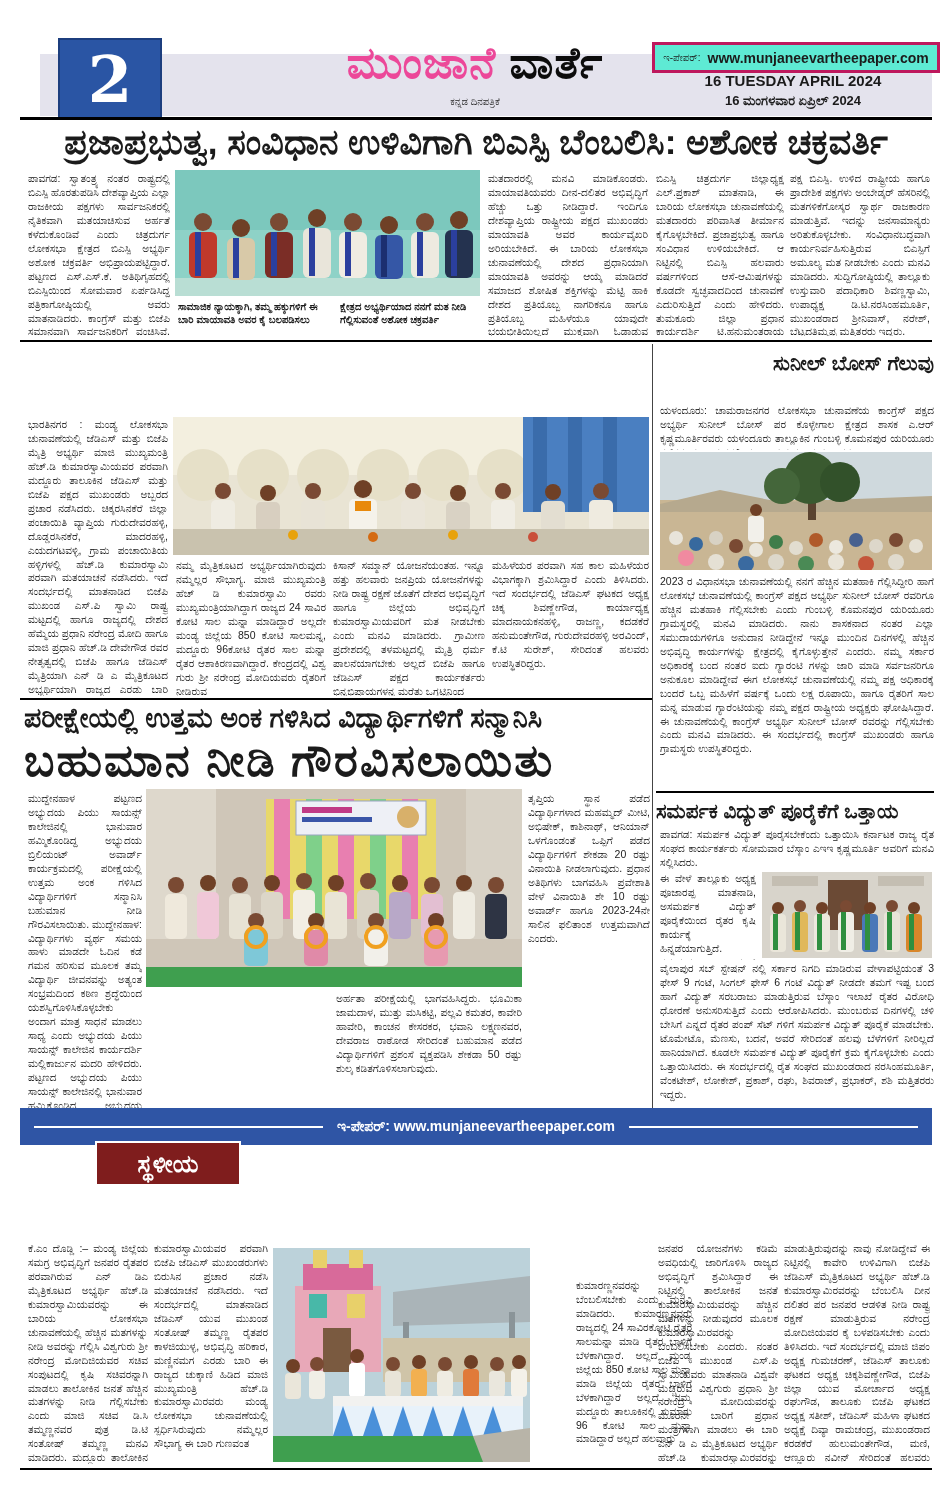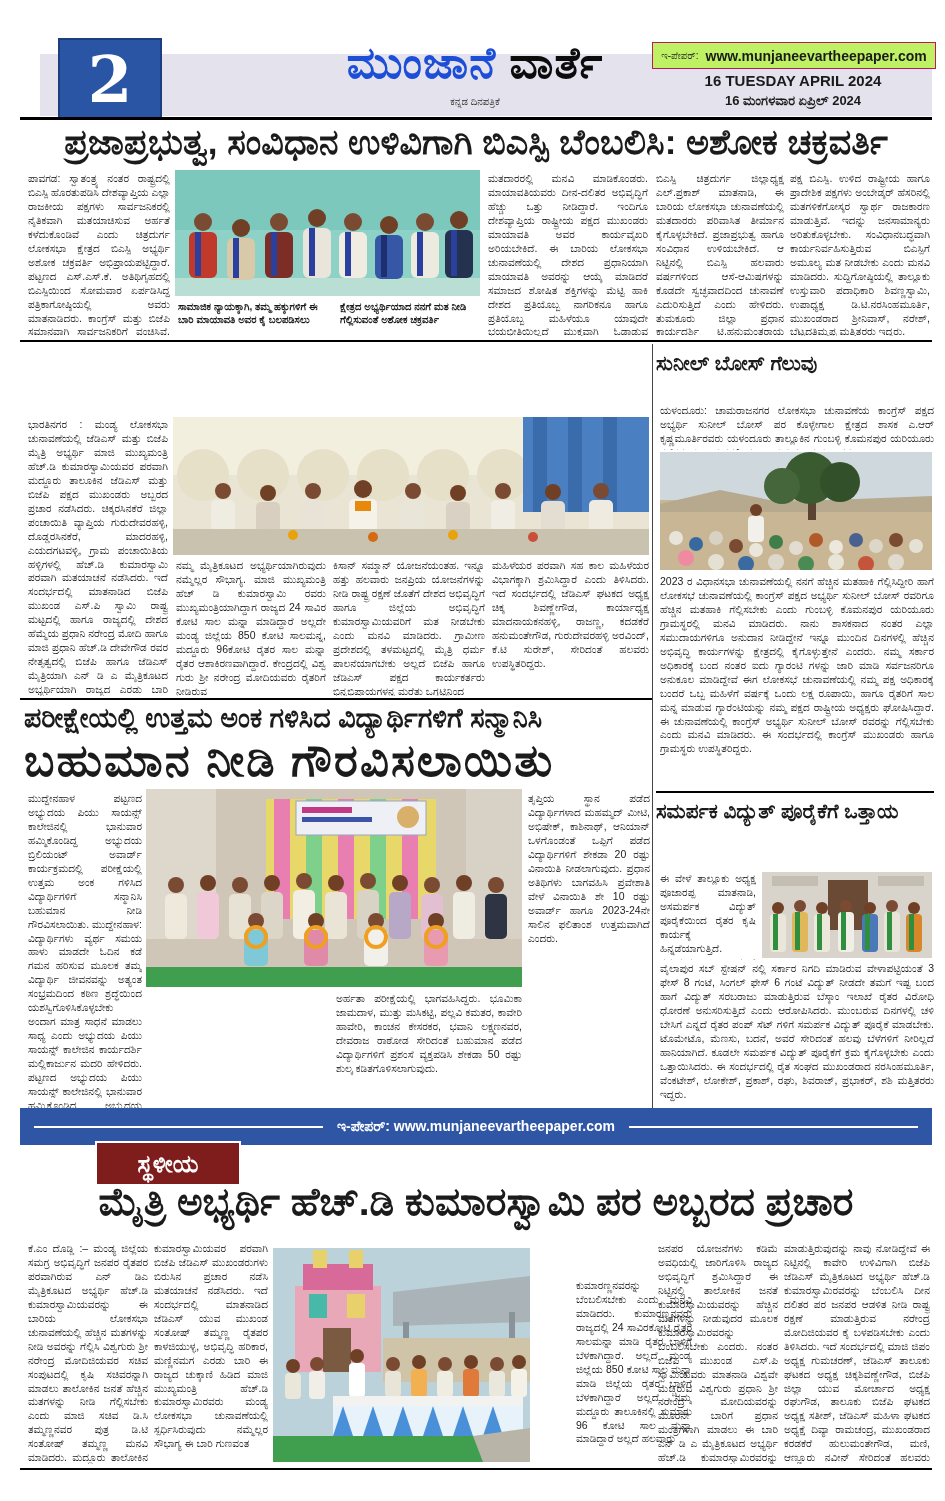--- a/index.html
+++ b/index.html
@@ -5,36 +5,36 @@
   html,body{margin:0;padding:0;background:#ffffff;}
   #page{position:relative;width:945px;height:1501px;background:#ffffff;overflow:hidden;
         font-family:"Liberation Sans","DejaVu Sans",sans-serif;color:#1b1b1b;}
   .abs{position:absolute;}
   
   .header-band{left:40px;top:54px;width:892px;height:62px;background:#e4e3ed;}
   .page-num{left:58px;top:38px;width:100px;height:78px;background:#2a55a4;color:#fff;
             font-family:"DejaVu Serif",serif;font-size:64px;font-weight:bold;
             display:flex;align-items:center;justify-content:center;border:2px solid #1c3e7e;}
   .masthead{left:255px;top:40px;width:440px;text-align:center;font-weight:bold;font-size:44px;line-height:1.05;letter-spacing:1px;}
-  .masthead .red{color:#1d4ed8;font-family:Liberation Serif, serif;}
+  .masthead .red{color:#ec4899;font-family:Liberation Serif, serif;}
   .masthead .blk{color:#0c0c0c;}
   .tagline{left:255px;top:96px;width:440px;text-align:center;font-size:10px;color:#222;}
-  .epaper-box{left:652px;top:42px;width:282px;height:25px;background:#bef264;border:1px solid #be185d;
+  .epaper-box{left:652px;top:42px;width:282px;height:25px;background:#5eead4;border:3px solid #be185d;
               display:flex;align-items:center;justify-content:center;gap:7px;}
   .epaper-box .lbl{font-size:10px;}
   .epaper-box .url{font-size:14px;font-weight:bold;}
   .date-en{left:652px;top:72px;width:282px;text-align:center;font-weight:bold;font-size:15px;}
   .date-kn{left:652px;top:93px;width:282px;text-align:center;font-weight:bold;font-size:13px;}
   .rule{background:#000;}
   
   .col{font-size:10.5px;line-height:1.33;text-align:justify;overflow:hidden;}
   .cap{font-size:10px;font-weight:bold;line-height:1.3;overflow:hidden;}
   .hl1{left:20px;top:122px;width:912px;text-align:center;font-size:35px;font-weight:bold;white-space:nowrap;}
   .hl2{left:20px;top:348px;width:632px;text-align:center;font-size:25px;font-weight:bold;line-height:1.35;}
-  .hl2b{left:656px;top:350px;width:278px;text-align:left;font-size:20px;font-weight:bold;line-height:1.3;}
+  .hl2b{left:656px;top:350px;width:278px;text-align:right;font-size:20px;font-weight:bold;line-height:1.3;}
   .kicker{left:24px;top:703px;width:628px;font-size:27px;font-weight:bold;white-space:nowrap;}
   .hl3{left:24px;top:735px;width:628px;font-size:45px;font-weight:bold;letter-spacing:2px;white-space:nowrap;}
   .hl3b{left:656px;top:800px;width:278px;text-align:left;font-size:20px;font-weight:bold;}
   .hl4{left:20px;top:1180px;width:912px;text-align:center;font-size:39px;font-weight:bold;white-space:nowrap;}
   .vrule{background:#444;width:1px;}
   .photo{overflow:hidden;}
   .photo svg{display:block;width:100%;height:100%;}
   
   .banner{left:20px;top:1108px;width:912px;height:37px;background:#2f55a5;display:flex;align-items:center;}
   .banner .line{flex:1;height:2px;background:#ffffff;margin:0 14px;}
@@ -337,20 +337,21 @@
             <circle cx="290" cy="148" r="10" fill="none" stroke="#f0a020" stroke-width="4"></circle>
           </g>
       </g>
       <rect y="178" width="376" height="20" fill="#3f9f4f"></rect>
     </svg>
   </div>
   <div class="abs col" style="left:528px;top:792px;width:122px;height:350px;">ತೃಪ್ತಿಯ ಸ್ಥಾನ ಪಡೆದ ವಿದ್ಯಾರ್ಥಿಗಳಾದ ಮಹಮ್ಮದ್ ಮೀಟಿ, ಅಭಿಷೇಕ್, ಕಾಶಿನಾಥ್, ಆನಿಯಾನ್ ಒಳಗೊಂಡಂತೆ ಒಪ್ಪಿಗೆ ಪಡೆದ ವಿದ್ಯಾರ್ಥಿಗಳಿಗೆ ಶೇಕಡಾ 20 ರಷ್ಟು ವಿನಾಯಿತಿ ನೀಡಲಾಗುವುದು. ಪ್ರಧಾನ ಅತಿಥಿಗಳು ಬಾಗವಹಿಸಿ ಪ್ರವೇಶಾತಿ ವೇಳೆ ವಿನಾಯಿತಿ ಶೇ 10 ರಷ್ಟು ಅವಾರ್ಡ್ ಹಾಗೂ 2023-24ನೇ ಸಾಲಿನ ಫಲಿತಾಂಶ ಉತ್ತಮವಾಗಿದೆ ಎಂದರು.</div>
   <div class="abs col" style="left:336px;top:992px;width:186px;height:150px;">ಅರ್ಹತಾ ಪರೀಕ್ಷೆಯಲ್ಲಿ ಭಾಗವಹಿಸಿದ್ದರು. ಭೂಮಿಕಾ ಜಾಮದಾಳ, ಮುತ್ತು ಮಸಿಕಟ್ಟಿ, ಪಲ್ಲವಿ ಕಮತರ, ಕಾವೇರಿ ಹಾವೇರಿ, ಕಾಂಚನ ಕೇಸರಕರ, ಭವಾನಿ ಲಕ್ಷ್ಮಣನವರ, ದೇವರಾಜ ರಾಠೋಡ ಸೇರಿದಂತೆ ಬಹುಮಾನ ಪಡೆದ ವಿದ್ಯಾರ್ಥಿಗಳಿಗೆ ಪ್ರಶಂಸೆ ವ್ಯಕ್ತಪಡಿಸಿ ಶೇಕಡಾ 50 ರಷ್ಟು ಶುಲ್ಕ ಕಡಿತಗೊಳಿಸಲಾಗುವುದು.</div>
 
   <div class="abs hl3b">ಸಮರ್ಪಕ ವಿದ್ಯುತ್ ಪೂರೈಕೆಗೆ ಒತ್ತಾಯ</div>
+  <div class="abs col" style="left:660px;top:828px;width:274px;height:42px;">ಪಾವಗಡ: ಸಮರ್ಪಕ ವಿದ್ಯುತ್ ಪೂರೈಸಬೇಕೆಂದು ಒತ್ತಾಯಿಸಿ ಕರ್ನಾಟಕ ರಾಜ್ಯ ರೈತ ಸಂಘದ ಕಾರ್ಯಕರ್ತರು ಸೋಮವಾರ ಬೆಸ್ಕಾಂ ಎಇಇ ಕೃಷ್ಣಮೂರ್ತಿ ಅವರಿಗೆ ಮನವಿ ಸಲ್ಲಿಸಿದರು.</div>
   <div class="abs col" style="left:660px;top:872px;width:96px;height:88px;">ಈ ವೇಳೆ ತಾಲ್ಲೂಕು ಅಧ್ಯಕ್ಷ ಪೂಜಾರಪ್ಪ ಮಾತನಾಡಿ, ಅಸಮರ್ಪಕ ವಿದ್ಯುತ್ ಪೂರೈಕೆಯಿಂದ ರೈತರ ಕೃಷಿ ಕಾರ್ಯಕ್ಕೆ ಹಿನ್ನಡೆಯಾಗುತ್ತಿದೆ. ಸಮರ್ಪಕವಾಗಿ ವಿದ್ಯುತ್ ಪೂರೈಸದಿರುವುದರಿಂದ ರೈತರ ಬೆಳೆಗಳು ಒಣಗುತ್ತಿವೆ.</div>
   <div class="abs photo" style="left:762px;top:872px;width:170px;height:86px;">
     <svg viewBox="0 0 170 86" preserveAspectRatio="none">
       <rect width="170" height="86" fill="#d8d4cb"></rect>
       <rect x="66" y="8" width="40" height="50" fill="#6b4a35"></rect>
       <rect x="10" y="4" width="46" height="10" fill="#c4beb2"></rect>
         <rect x="116" y="4" width="46" height="10" fill="#c4beb2"></rect>
       <g>
         <g>
             <circle cx="16" cy="36" r="6" fill="#6f4026"></circle>
@@ -384,33 +385,32 @@
           </g>
         <g>
             <circle cx="152" cy="36" r="6" fill="#6f4026"></circle>
             <rect x="144" y="42" width="16" height="38" rx="4" fill="#d8862a"></rect>
             <rect x="147" y="42" width="5" height="36" fill="#2f8f3f"></rect>
           </g>
       </g>
     </svg>
   </div>
   <div class="abs col" style="left:660px;top:962px;width:274px;height:180px;">
-    <span>ವೈಲಾಪುರ ಸಬ್ ಸ್ಟೇಷನ್ ನಲ್ಲಿ ಸರ್ಕಾರ ನಿಗದಿ ಮಾಡಿರುವ ವೇಳಾಪಟ್ಟಿಯಂತೆ 3 ಫೇಸ್ 8 ಗಂಟೆ, ಸಿಂಗಲ್ ಫೇಸ್ 6 ಗಂಟೆ ವಿದ್ಯುತ್ ನೀಡದೇ ತಮಗೆ ಇಷ್ಟ ಬಂದ ಹಾಗೆ ವಿದ್ಯುತ್ ಸರಬರಾಜು ಮಾಡುತ್ತಿರುವ ಬೆಸ್ಕಾಂ ಇಲಾಖೆ ರೈತರ ವಿರೋಧಿ ಧೋರಣೆ ಅನುಸರಿಸುತ್ತಿದೆ ಎಂದು ಆರೋಪಿಸಿದರು.</span>
+    <span>ವೈಲಾಪುರ ಸಬ್ ಸ್ಟೇಷನ್ ನಲ್ಲಿ ಸರ್ಕಾರ ನಿಗದಿ ಮಾಡಿರುವ ವೇಳಾಪಟ್ಟಿಯಂತೆ 3 ಫೇಸ್ 9 ಗಂಟೆ, ಸಿಂಗಲ್ ಫೇಸ್ 6 ಗಂಟೆ ವಿದ್ಯುತ್ ನೀಡದೇ ತಮಗೆ ಇಷ್ಟ ಬಂದ ಹಾಗೆ ವಿದ್ಯುತ್ ಸರಬರಾಜು ಮಾಡುತ್ತಿರುವ ಬೆಸ್ಕಾಂ ಇಲಾಖೆ ರೈತರ ವಿರೋಧಿ ಧೋರಣೆ ಅನುಸರಿಸುತ್ತಿದೆ ಎಂದು ಆರೋಪಿಸಿದರು.</span>
     <span>ಮುಂಬರುವ ದಿನಗಳಲ್ಲಿ ಚಳಿ ಬೇಸಿಗೆ ಎನ್ನದೆ ರೈತರ ಪಂಪ್ ಸೆಟ್ ಗಳಿಗೆ ಸಮರ್ಪಕ ವಿದ್ಯುತ್ ಪೂರೈಕೆ ಮಾಡಬೇಕು. ಟೊಮೇಟೊ, ಮೆಣಸು, ಬದನೆ, ಅವರೆ ಸೇರಿದಂತೆ ಹಲವು ಬೆಳೆಗಳಿಗೆ ನೀರಿಲ್ಲದೆ ಹಾನಿಯಾಗಿದೆ. ಕೂಡಲೇ ಸಮರ್ಪಕ ವಿದ್ಯುತ್ ಪೂರೈಕೆಗೆ ಕ್ರಮ ಕೈಗೊಳ್ಳಬೇಕು ಎಂದು ಒತ್ತಾಯಿಸಿದರು.</span>
     <span>ಈ ಸಂದರ್ಭದಲ್ಲಿ ರೈತ ಸಂಘದ ಮುಖಂಡರಾದ ನರಸಿಂಹಮೂರ್ತಿ, ವೆಂಕಟೇಶ್, ಲೋಕೇಶ್, ಪ್ರಕಾಶ್, ರಘು, ಶಿವರಾಜ್, ಪ್ರಭಾಕರ್, ಶಶಿ ಮತ್ತಿತರರು ಇದ್ದರು.</span>
   </div>
 
   <div class="abs banner">
     <div class="line"></div>
     <span class="btxt">ಇ-ಪೇಪರ್: www.munjaneevartheepaper.com</span>
     <div class="line"></div>
   </div>
   <div class="abs local-tag">ಸ್ಥಳೀಯ</div>
 
-  <div class="abs hl4">ಮೈತ್ರಿ ಅಭ್ಯರ್ಥಿ ಹೆಚ್.ಡಿ ಕುಮಾರಸ್ವಾಮಿ ಪರ ಅಬ್ಬರದ ಪ್ರಚಾರ</div>
   <div class="abs col" style="left:28px;top:1242px;width:120px;height:222px;">ಕೆ.ಎಂ ದೊಡ್ಡಿ :– ಮಂಡ್ಯ ಜಿಲ್ಲೆಯ ಸಮಗ್ರ ಅಭಿವೃದ್ಧಿಗೆ ಜನಪರ ರೈತಪರ ಪರವಾಗಿರುವ ಎನ್ ಡಿಎ ಮೈತ್ರಿಕೂಟದ ಅಭ್ಯರ್ಥಿ ಹೆಚ್.ಡಿ ಕುಮಾರಸ್ವಾಮಿಯವರನ್ನು ಈ ಬಾರಿಯ ಲೋಕಸಭಾ ಚುನಾವಣೆಯಲ್ಲಿ ಹೆಚ್ಚಿನ ಮತಗಳನ್ನು ನೀಡಿ ಅವರನ್ನು ಗೆಲ್ಲಿಸಿ ವಿಶ್ವಗುರು ಶ್ರೀ ನರೇಂದ್ರ ಮೋದಿಜಿಯವರ ಸಚಿವ ಸಂಪುಟದಲ್ಲಿ ಕೃಷಿ ಸಚಿವರನ್ನಾಗಿ ಮಾಡಲು ತಾಲೋಕಿನ ಜನತೆ ಹೆಚ್ಚಿನ ಮತಗಳನ್ನು ನೀಡಿ ಗೆಲ್ಲಿಸಬೇಕು ಎಂದು ಮಾಜಿ ಸಚಿವ ಡಿ.ಸಿ ತಮ್ಮಣ್ಣನವರ ಪುತ್ರ ಡಿ.ಟಿ ಸಂತೋಷ್ ತಮ್ಮಣ್ಣ ಮನವಿ ಮಾಡಿದರು. ಮದ್ದೂರು ತಾಲೋಕಿನ ಭಾರತಿನಗರ ಜಿಲ್ಲಾ ಪಂಚಾಯಿತಿ ವ್ಯಾಪ್ತಿಯ ತೊರೆದೊಮ್ಮನವಳ್ಳಿ, ಎಸ್.ಎ ಹೊಪ್ಪಲಗೆರೆ, ಮೇನಾಗಗೆರೆ, ಆಣ್ಣೂರು ಹಾಗೂ ಭಾರತಿನಗರ ಗ್ರಾಮ ಪಂಚಾಯಿತಿ ವ್ಯಾಪ್ತಿಯ ಹಳ್ಳಿಗಳಲ್ಲಿ ಜೆಡಿಎಸ್ ಹಾಗೂ ಬಿಜೆಪಿ ಮೈತ್ರಿಕೂಟದ ಅಭ್ಯರ್ಥಿ ಹೆಚ್.ಡಿ</div>
   <div class="abs col" style="left:154px;top:1242px;width:114px;height:222px;">ಕುಮಾರಸ್ವಾಮಿಯವರ ಪರವಾಗಿ ಬಿಜೆಪಿ ಜೆಡಿಎಸ್ ಮುಖಂಡರುಗಳು ಬಿರುಸಿನ ಪ್ರಚಾರ ನಡೆಸಿ ಮತಯಾಚನೆ ನಡೆಸಿದರು. ಇದೆ ಸಂದರ್ಭದಲ್ಲಿ ಮಾತನಾಡಿದ ಜೆಡಿಎಸ್ ಯುವ ಮುಖಂಡ ಸಂತೋಷ್ ತಮ್ಮಣ್ಣ ರೈತಪರ ಕಾಳಜಿಯುಳ್ಳ, ಅಭಿವೃದ್ಧಿ ಹರಿಕಾರ, ಮಣ್ಣಿನಮಗ ಎರಡು ಬಾರಿ ಈ ರಾಜ್ಯದ ಚುಕ್ಕಾಣಿ ಹಿಡಿದ ಮಾಜಿ ಮುಖ್ಯಮಂತ್ರಿ ಹೆಚ್.ಡಿ ಕುಮಾರಸ್ವಾಮಿರವರು ಮಂಡ್ಯ ಲೋಕಸಭಾ ಚುನಾವಣೆಯಲ್ಲಿ ಸ್ಪರ್ಧಿಸಿರುವುದು ನಮ್ಮೆಲ್ಲರ ಸೌಭಾಗ್ಯ ಈ ಬಾರಿ ಗುಣವಂತ</div>
 
   <div class="abs photo" style="left:273px;top:1248px;width:257px;height:214px;">
     <svg viewBox="0 0 257 214" preserveAspectRatio="none">
       <rect width="257" height="214" fill="#bcd2da"></rect>
       <g>
         <rect x="22" y="38" width="86" height="86" fill="#e8a8b8"></rect>
         <rect x="30" y="16" width="70" height="26" fill="#d86a9a"></rect>
         <rect x="40" y="2" width="14" height="18" fill="#e8d06a"></rect>

